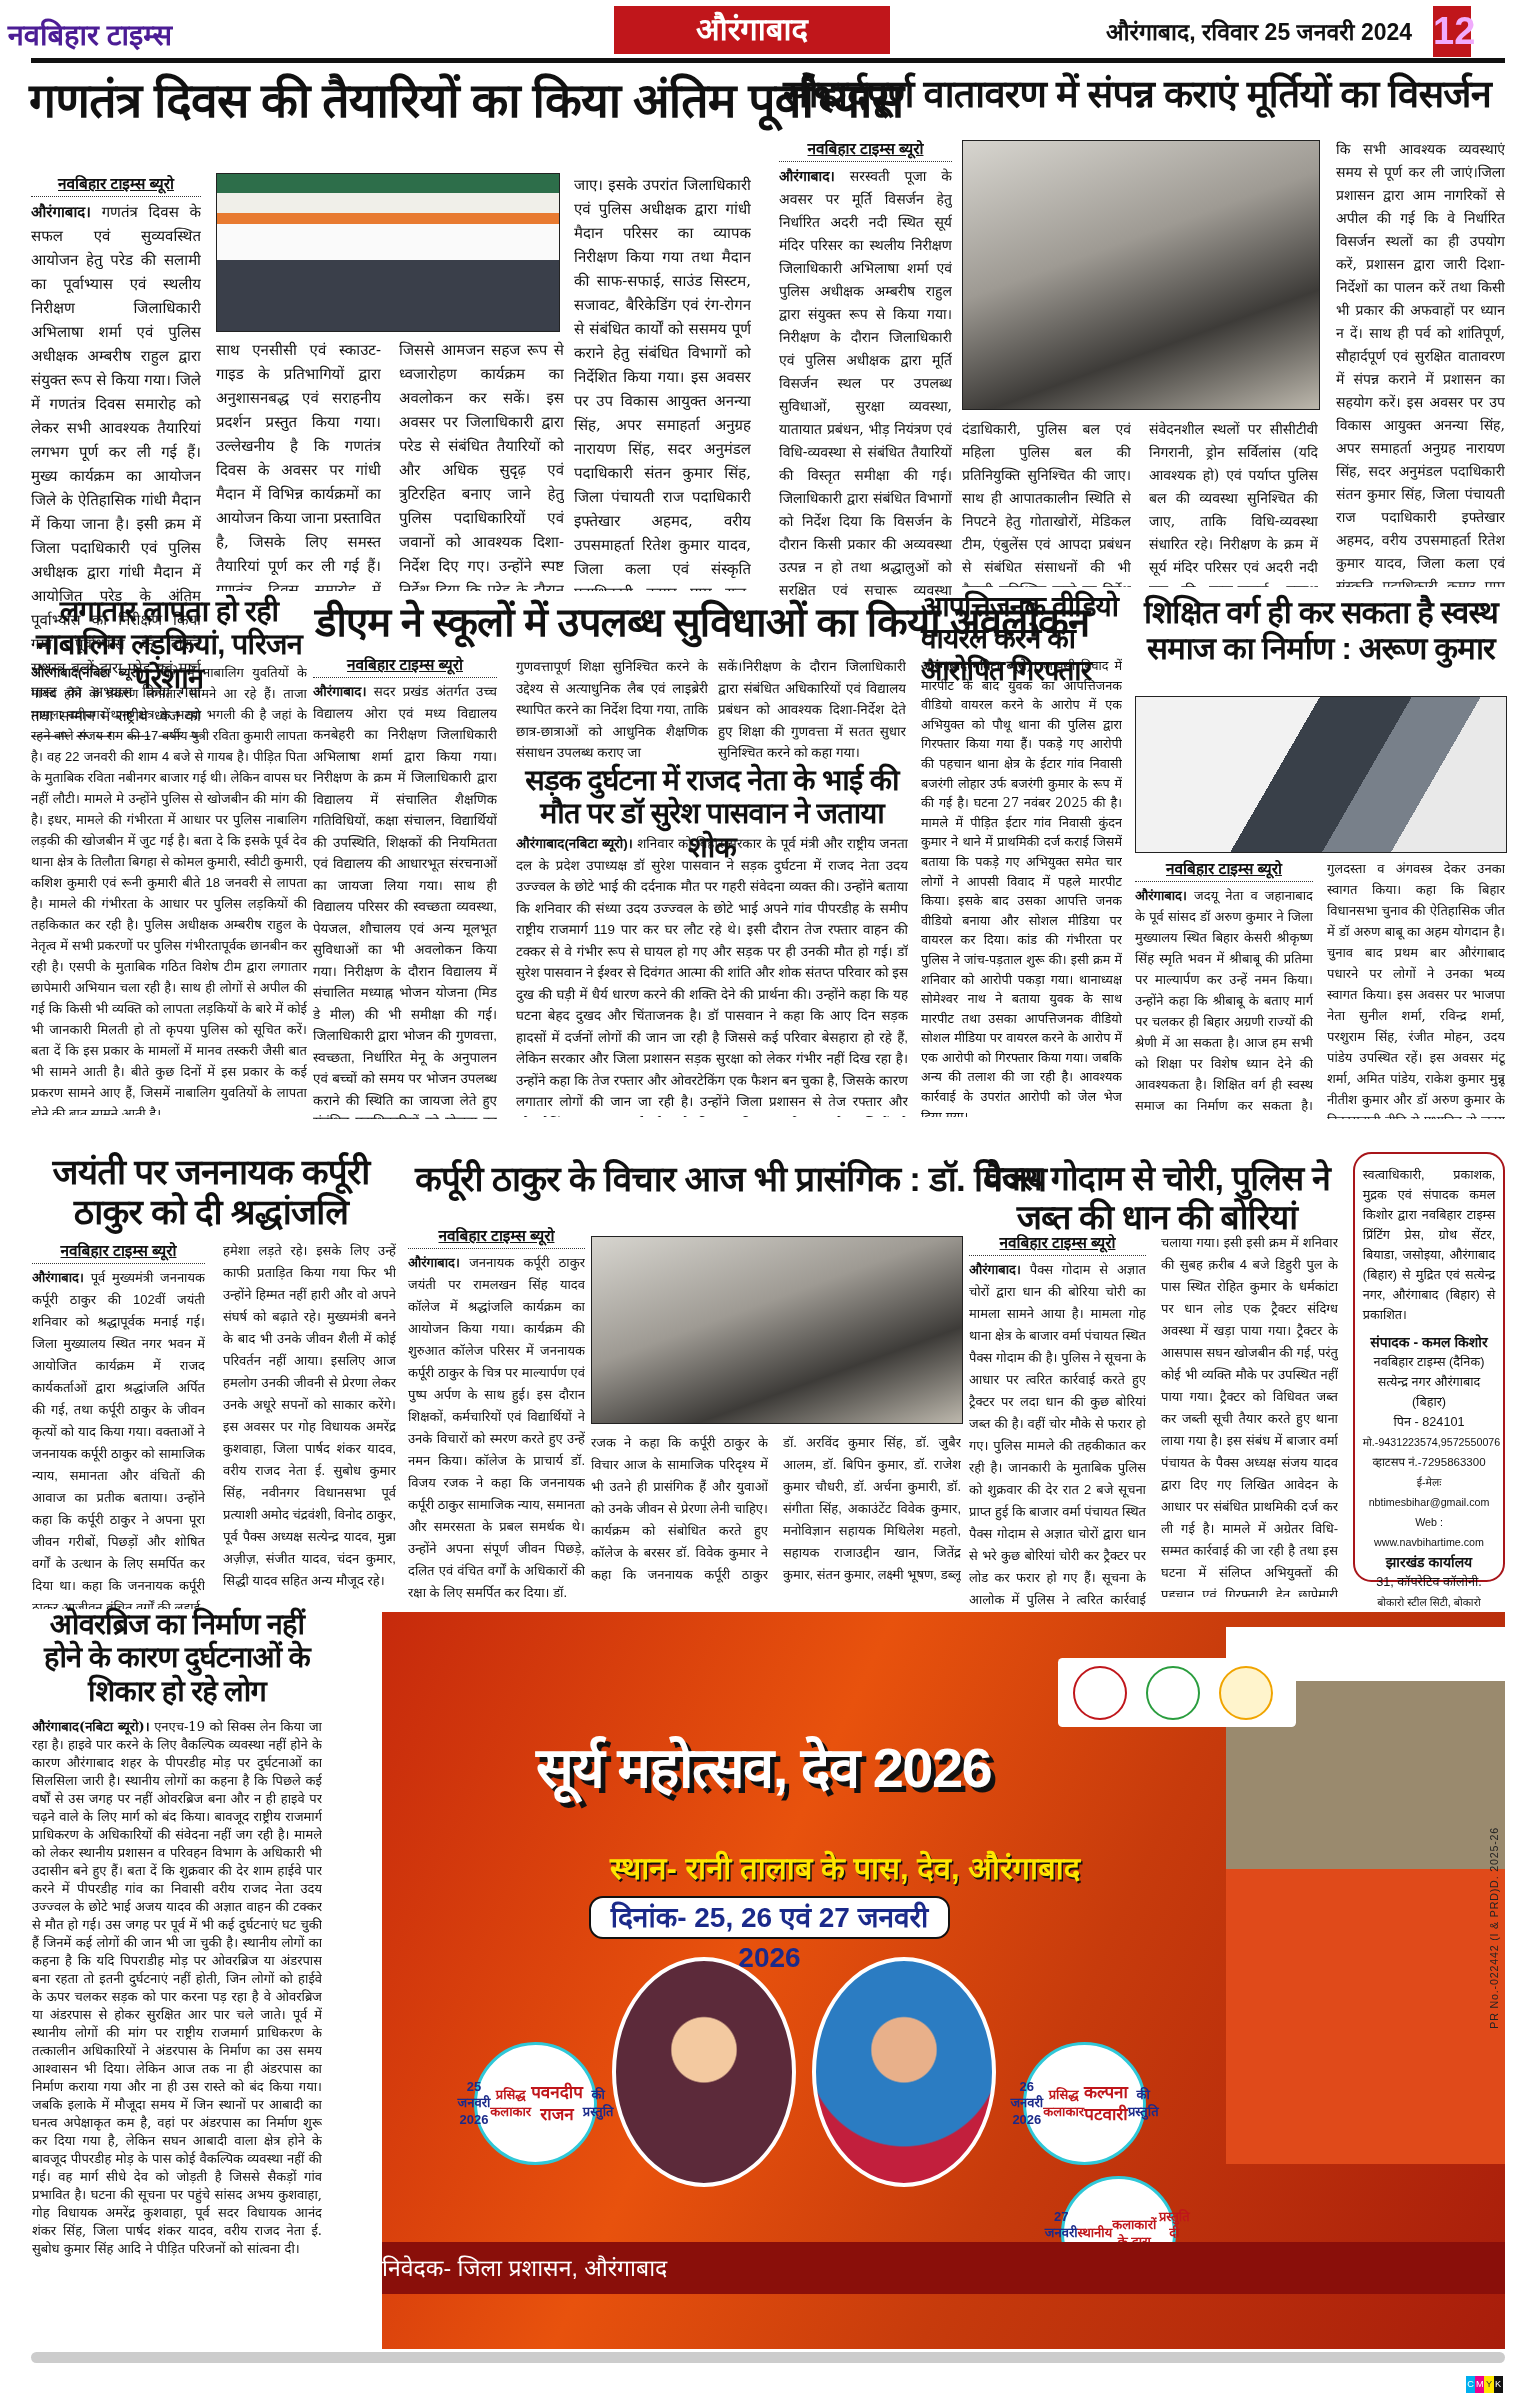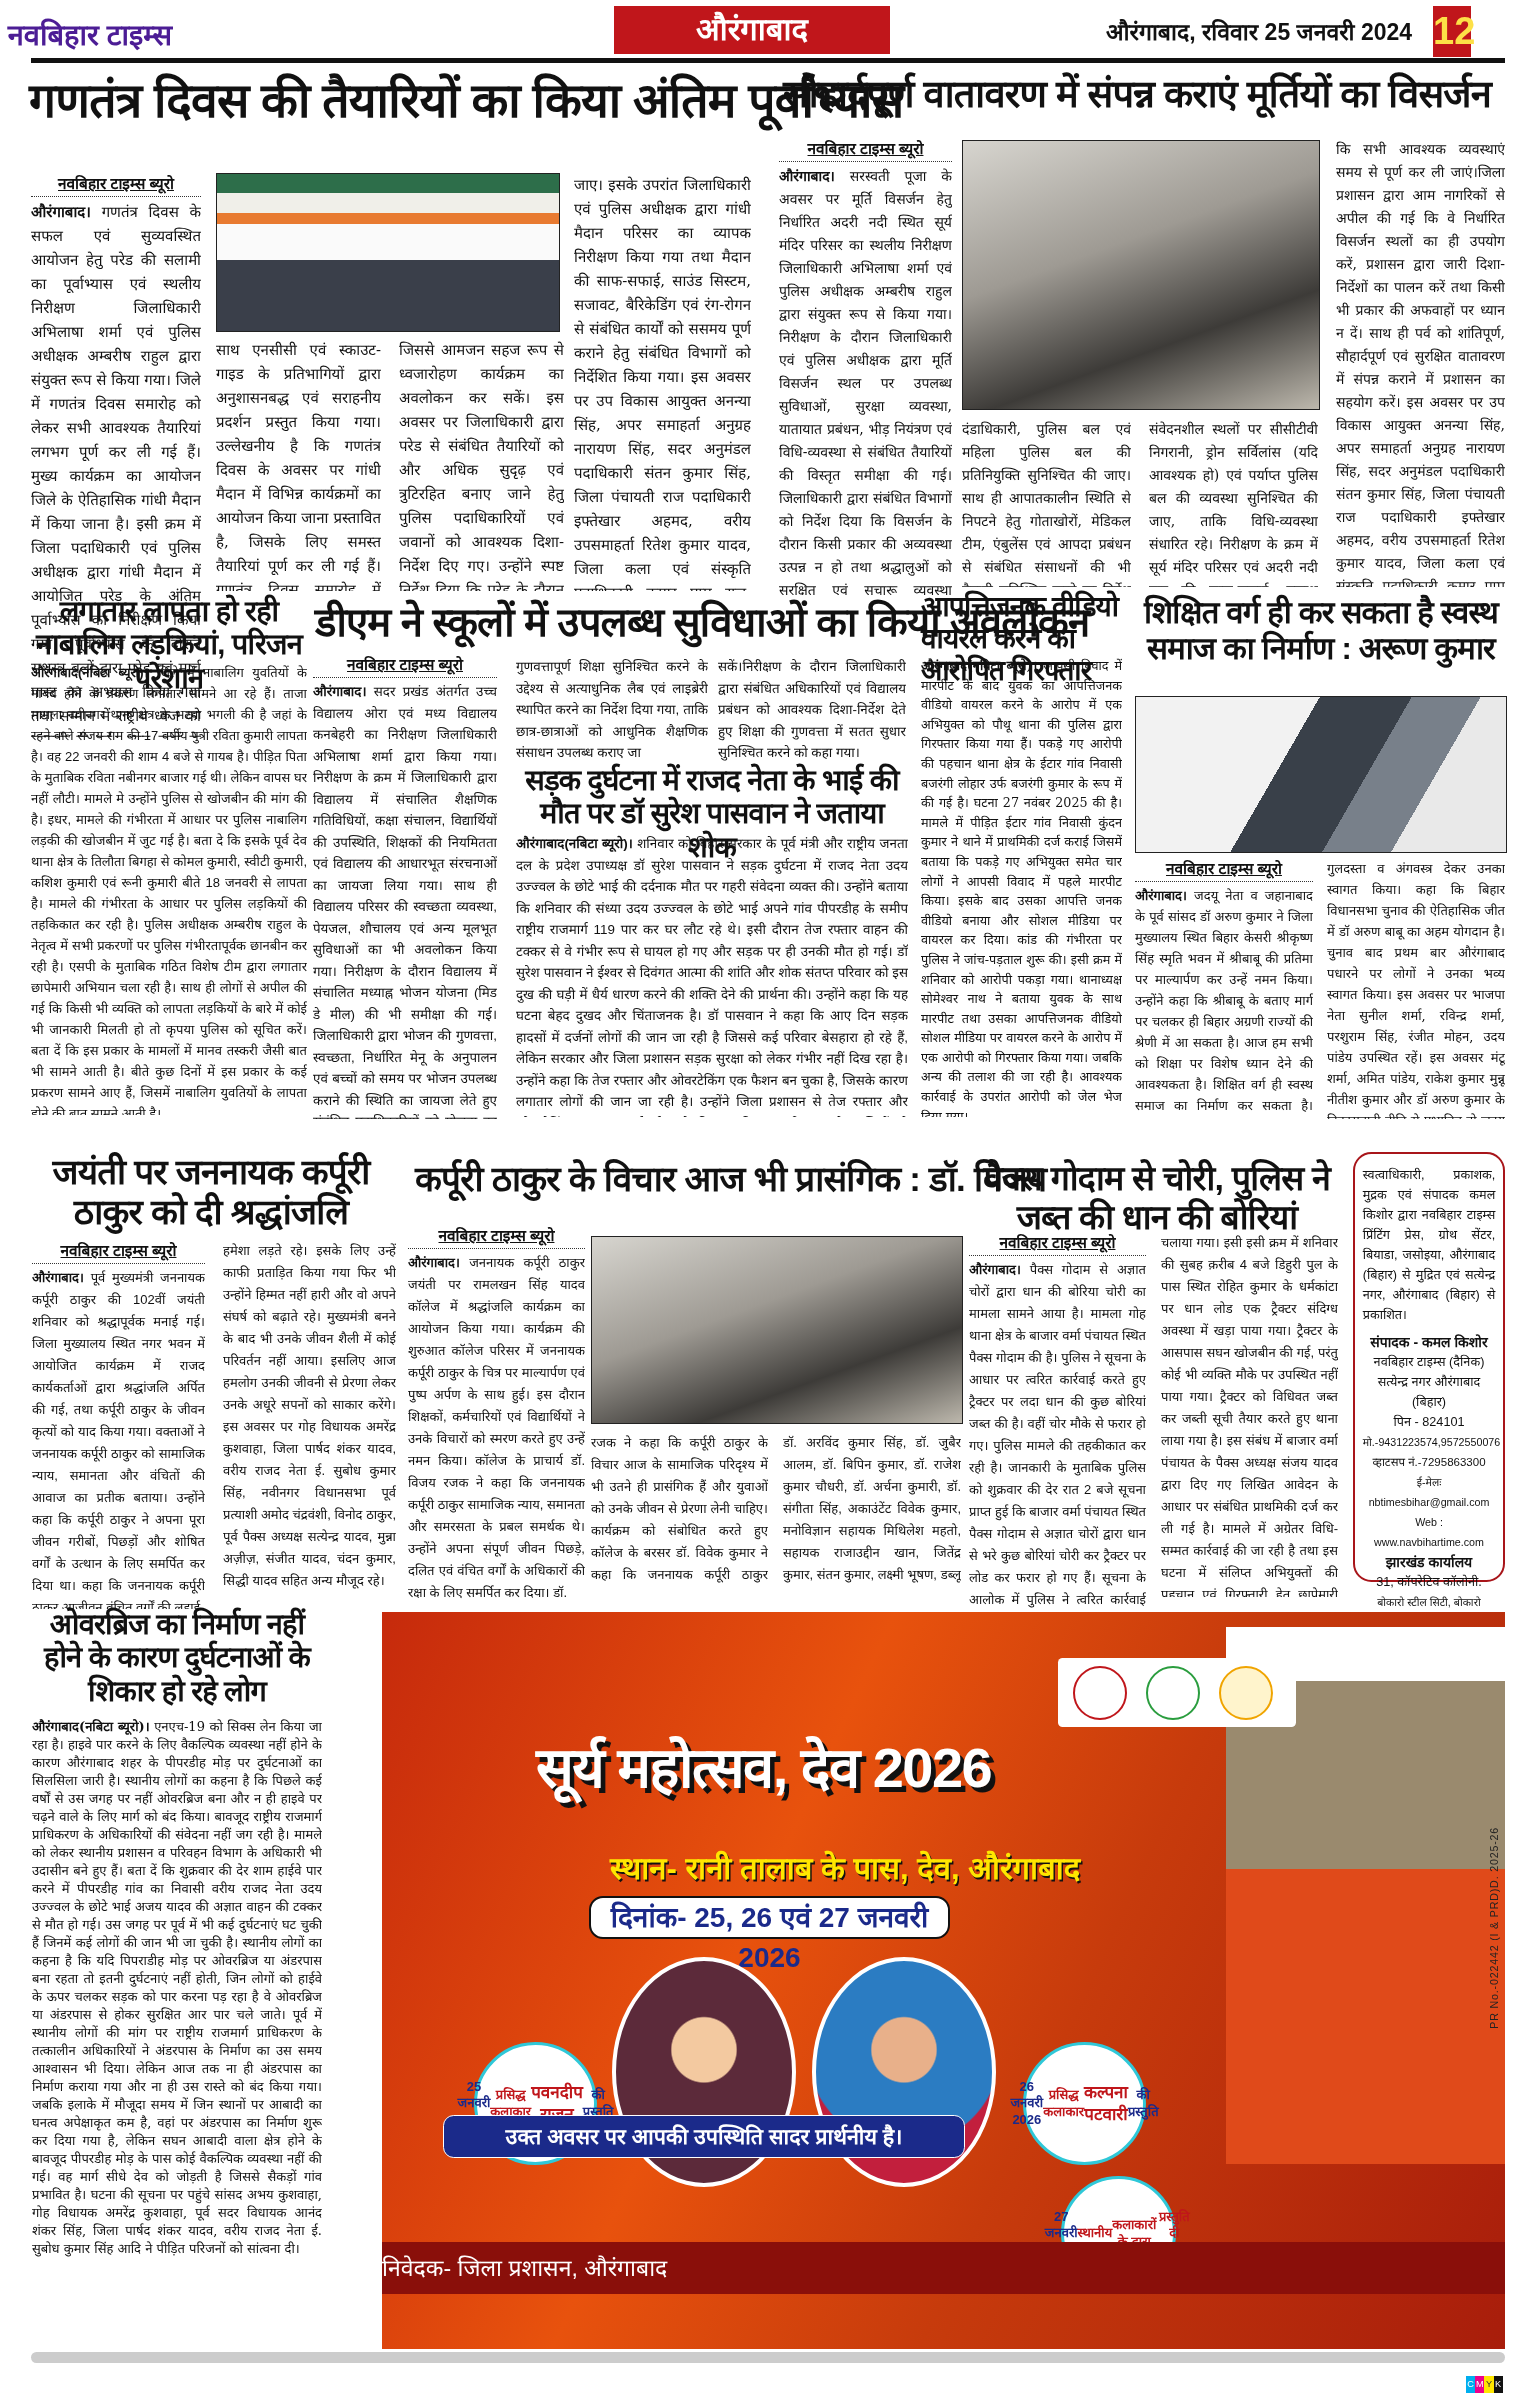--- a/index.html
+++ b/index.html
@@ -1,21 +1,21 @@
 <!DOCTYPE html>
 <html style="font-size:12.3px"><head>
 <meta charset="utf-8">
 <style>
 *{box-sizing:border-box;margin:0;padding:0}
 body{width:1535px;height:2401px;background:#fff;font-family:"Liberation Sans","DejaVu Sans",sans-serif;color:#111;position:relative;overflow:hidden}
 .abs{position:absolute}
 .masthead-brand{left:7.7px;top:14px;font-size:29px;font-weight:bold;color:#4c1d95}
 .section-box{left:614px;top:6.1px;width:276px;height:48px;background:#c0161b;color:#fff;font-size:31px;font-weight:bold;text-align:center;line-height:48px}
 .dateline{left:1106px;top:15.4px;font-size:23px;font-weight:bold}
-.pageno{left:1433px;top:6.1px;width:38px;height:51px;background:#c0161b;color:#fde047;font-size:38px;font-weight:bold;text-align:center;line-height:51px}
+.pageno{left:1433px;top:6.1px;width:38px;height:51px;background:#c0161b;color:#f0abfc;font-size:38px;font-weight:bold;text-align:center;line-height:51px}
 .rule{left:31px;top:58px;width:1474px;height:4.6px;background:#111}
 .hl{font-weight:bold;line-height:1.15;letter-spacing:-0.8px}
 .byline{font-weight:bold;font-size:15.4px;border-bottom:0.8px dotted #333;padding-bottom:2.3px;margin-bottom:3.1px;text-align:center;text-decoration:underline}
 .col{font-size:15px;line-height:24px;text-align:justify;font-family:"DejaVu Serif",serif;overflow:hidden}
 .col b{font-weight:bold}
 .photo{background:linear-gradient(135deg,#8a9aa8 0%,#c9c3b5 40%,#6d7480 70%,#a59b8c 100%);border:1.5px solid #222}
 .photo.green{background:linear-gradient(180deg,#2d6e4a 0 12%,#f0efe9 12% 25%,#e87a30 25% 32%,#fafafa 32% 55%,#3a3f4a 55% 100%)}
 .photo.grey{background:linear-gradient(160deg,#d7d5cf 0%,#9e9a93 40%,#3d3b38 70%,#bdb8ad 100%)}
 .photo.stat{background:linear-gradient(120deg,#f2f2f2 0 40%,#394049 40% 60%,#78808a 60% 75%,#e9e9e9 75%)}
 .ad{left:382px;top:1612px;width:1123px;height:737px;background:linear-gradient(115deg,#c62a0c 0%,#e8520d 35%,#c73b0c 60%,#a81d0b 100%);overflow:hidden}
@@ -162,21 +162,20 @@
     <span class="r">प्रसिद्ध कलाकार</span>
     <span class="n">कल्पना पटवारी</span>
     <span class="d">की प्रस्तुति</span>
   </div>
   <div class="starburst" style="left:679px;top:564px;width:115px;height:115px">
     <span class="d">27 जनवरी 2026</span>
     <span class="r">स्थानीय</span>
     <span class="r">कलाकारों के द्वारा</span>
     <span class="r">प्रस्तुति दी जाएगी।</span>
   </div>
-  <div class="ad-banner">उक्त अवसर पर आपकी उपस्थिति सादर प्रार्थनीय है।</div>
   <div class="ad-foot">निवेदक- जिला प्रशासन, औरंगाबाद</div>
   <div class="pr">PR No.-022442 (I &amp; PRD)D. 2025-26</div>
 </div>
 
 <div class="abs regbar"></div>
 <div class="abs cmyk">
   <span style="background:#00aeef">C</span>
   <span style="background:#ec008c">M</span>
   <span style="background:#ffe600;color:#333">Y</span>
   <span style="background:#111">K</span>

